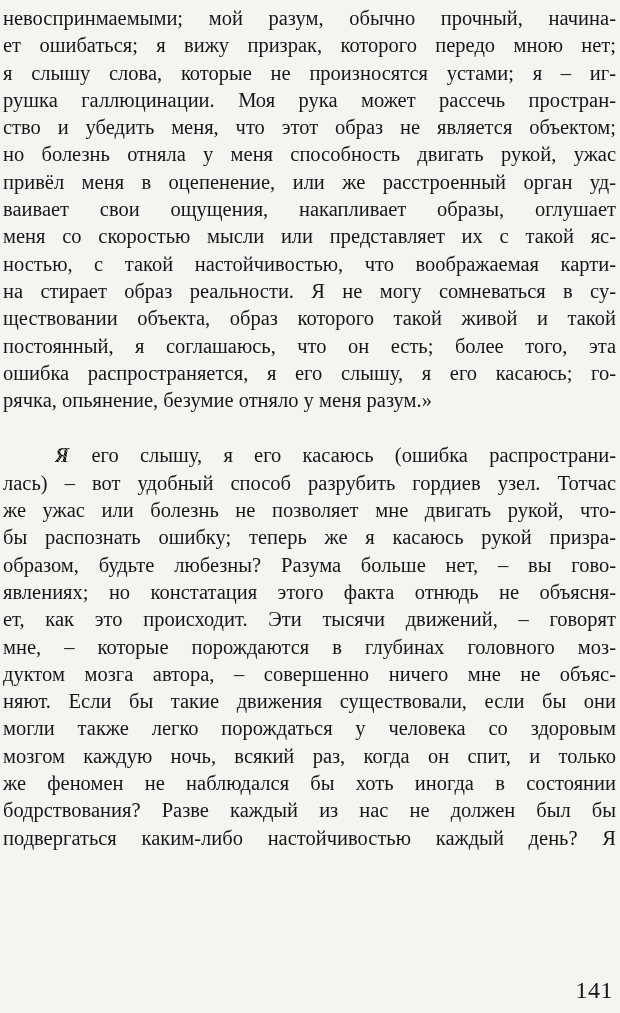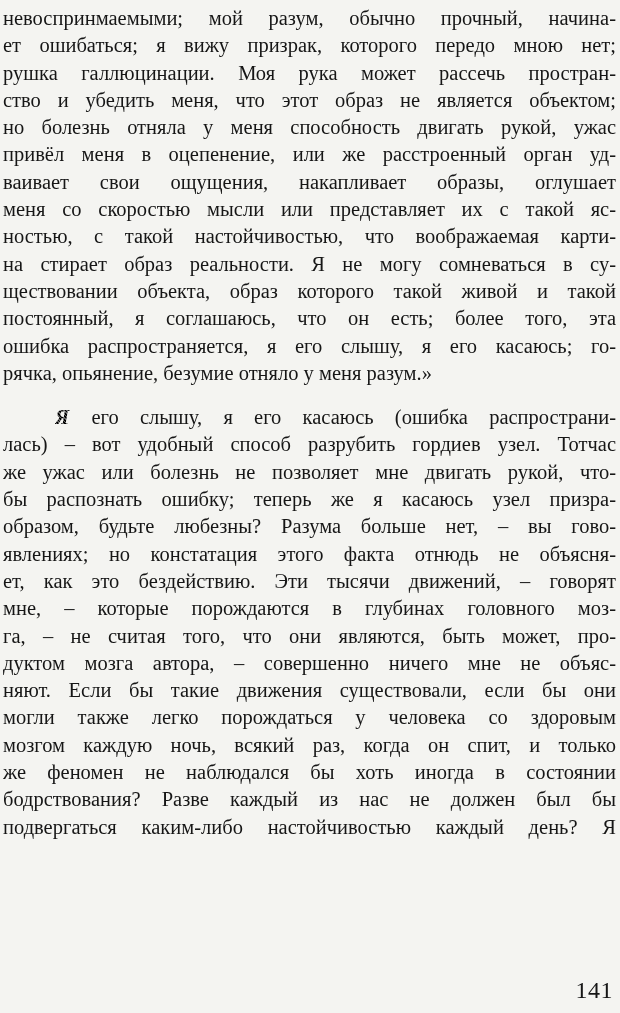--- a/index.html
+++ b/index.html
@@ -12,21 +12,21 @@
     position: relative;
     width: 620px; height: 1013px;
     box-sizing: border-box;
     padding: 5px 4px 4px 3px;
     color: #161616;
     font-size: 20.5px;
     overflow: hidden;
     border-radius: 24px;
   }
   .paragraph { margin: 0; }
-  .paragraph + .paragraph { margin-top: 17px; }
+  .paragraph + .paragraph { margin-top: 28px; }
   .line {
     height: 27.3px;
     line-height: 27.3px;
     text-align: justify;
     text-align-last: justify;
     -moz-text-align-last: justify;
     overflow: hidden;
     white-space: normal;
   }
   .line.no-just {
@@ -57,43 +57,43 @@
   }
 </style>
 </head>
 <body style="background: rgb(244, 244, 241);">
 
 <div class="page" style="color: rgb(22, 22, 22);">
   <div>
       <div class="paragraph">
         <div class="line"><span>невоспринмаемыми; мой разум, обычно прочный, начина-</span></div>
         <div class="line"><span>ет ошибаться; я вижу призрак, которого передо мною нет;</span></div>
+        <div class="line"><span>я слышу слова, которые не произносятся устами; я – иг-</span></div>
         <div class="line"><span>рушка галлюцинации. Моя рука может рассечь простран-</span></div>
         <div class="line"><span>ство и убедить меня, что этот образ не является объектом;</span></div>
         <div class="line"><span>но болезнь отняла у меня способность двигать рукой, ужас</span></div>
         <div class="line"><span>привёл меня в оцепенение, или же расстроенный орган уд-</span></div>
         <div class="line"><span>ваивает свои ощущения, накапливает образы, оглушает</span></div>
         <div class="line"><span>меня со скоростью мысли или представляет их с такой яс-</span></div>
         <div class="line"><span>ностью, с такой настойчивостью, что воображаемая карти-</span></div>
         <div class="line"><span>на стирает образ реальности. Я не могу сомневаться в су-</span></div>
         <div class="line"><span>ществовании объекта, образ которого такой живой и такой</span></div>
         <div class="line"><span>постоянный, я соглашаюсь, что он есть; более того, </span><span class="it">эта</span></div>
         <div class="line"><span class="it">ошибка распространяется, я его слышу, я его касаюсь</span><span>; го-</span></div>
         <div class="line no-just"><span>рячка, опьянение, безумие отняло у меня разум.»</span></div>
       </div>
       <div class="paragraph">
         <div class="line indent"><span class="ornate">Я</span><span class="it"> его слышу, я его касаюсь</span><span> (ошибка распространи-</span></div>
         <div class="line"><span>лась) – вот удобный способ разрубить гордиев узел. Тотчас</span></div>
         <div class="line"><span>же ужас или болезнь не позволяет мне </span><span class="it">двигать рукой</span><span>, что-</span></div>
-        <div class="line"><span>бы распознать ошибку; теперь же </span><span class="it">я касаюсь</span><span> узел призра-</span></div>
+        <div class="line"><span>бы распознать ошибку; теперь же </span><span class="it">я касаюсь</span><span> рукой призра-</span></div>
         <div class="line"><span>образом, будьте любезны? Разума больше нет, – вы гово-</span></div>
         <div class="line"><span>явлениях; но констатация этого факта отнюдь не объясня-</span></div>
-        <div class="line"><span>ет, как это бездействию. Эти тысячи движений, – говорят</span></div>
+        <div class="line"><span>ет, как это происходит. Эти тысячи движений, – говорят</span></div>
         <div class="line"><span>мне, – которые порождаются в глубинах головного моз-</span></div>
-        <div class="line"><span>га, – не считая того, что они являются, быть может, про-</span></div>
         <div class="line"><span>дуктом мозга автора, – совершенно ничего мне не объяс-</span></div>
         <div class="line"><span>няют. Если бы такие движения существовали, если бы они</span></div>
         <div class="line"><span>могли также легко порождаться у человека со здоровым</span></div>
         <div class="line"><span>мозгом каждую ночь, всякий раз, когда он спит, и только</span></div>
         <div class="line"><span>же феномен не наблюдался бы хоть иногда в состоянии</span></div>
         <div class="line"><span>бодрствования? Разве каждый из нас не должен был бы</span></div>
         <div class="line"><span>подвергаться каким-либо настойчивостью каждый день? Я</span></div>
       </div>
     </div>
   <div class="page-number">141</div>

